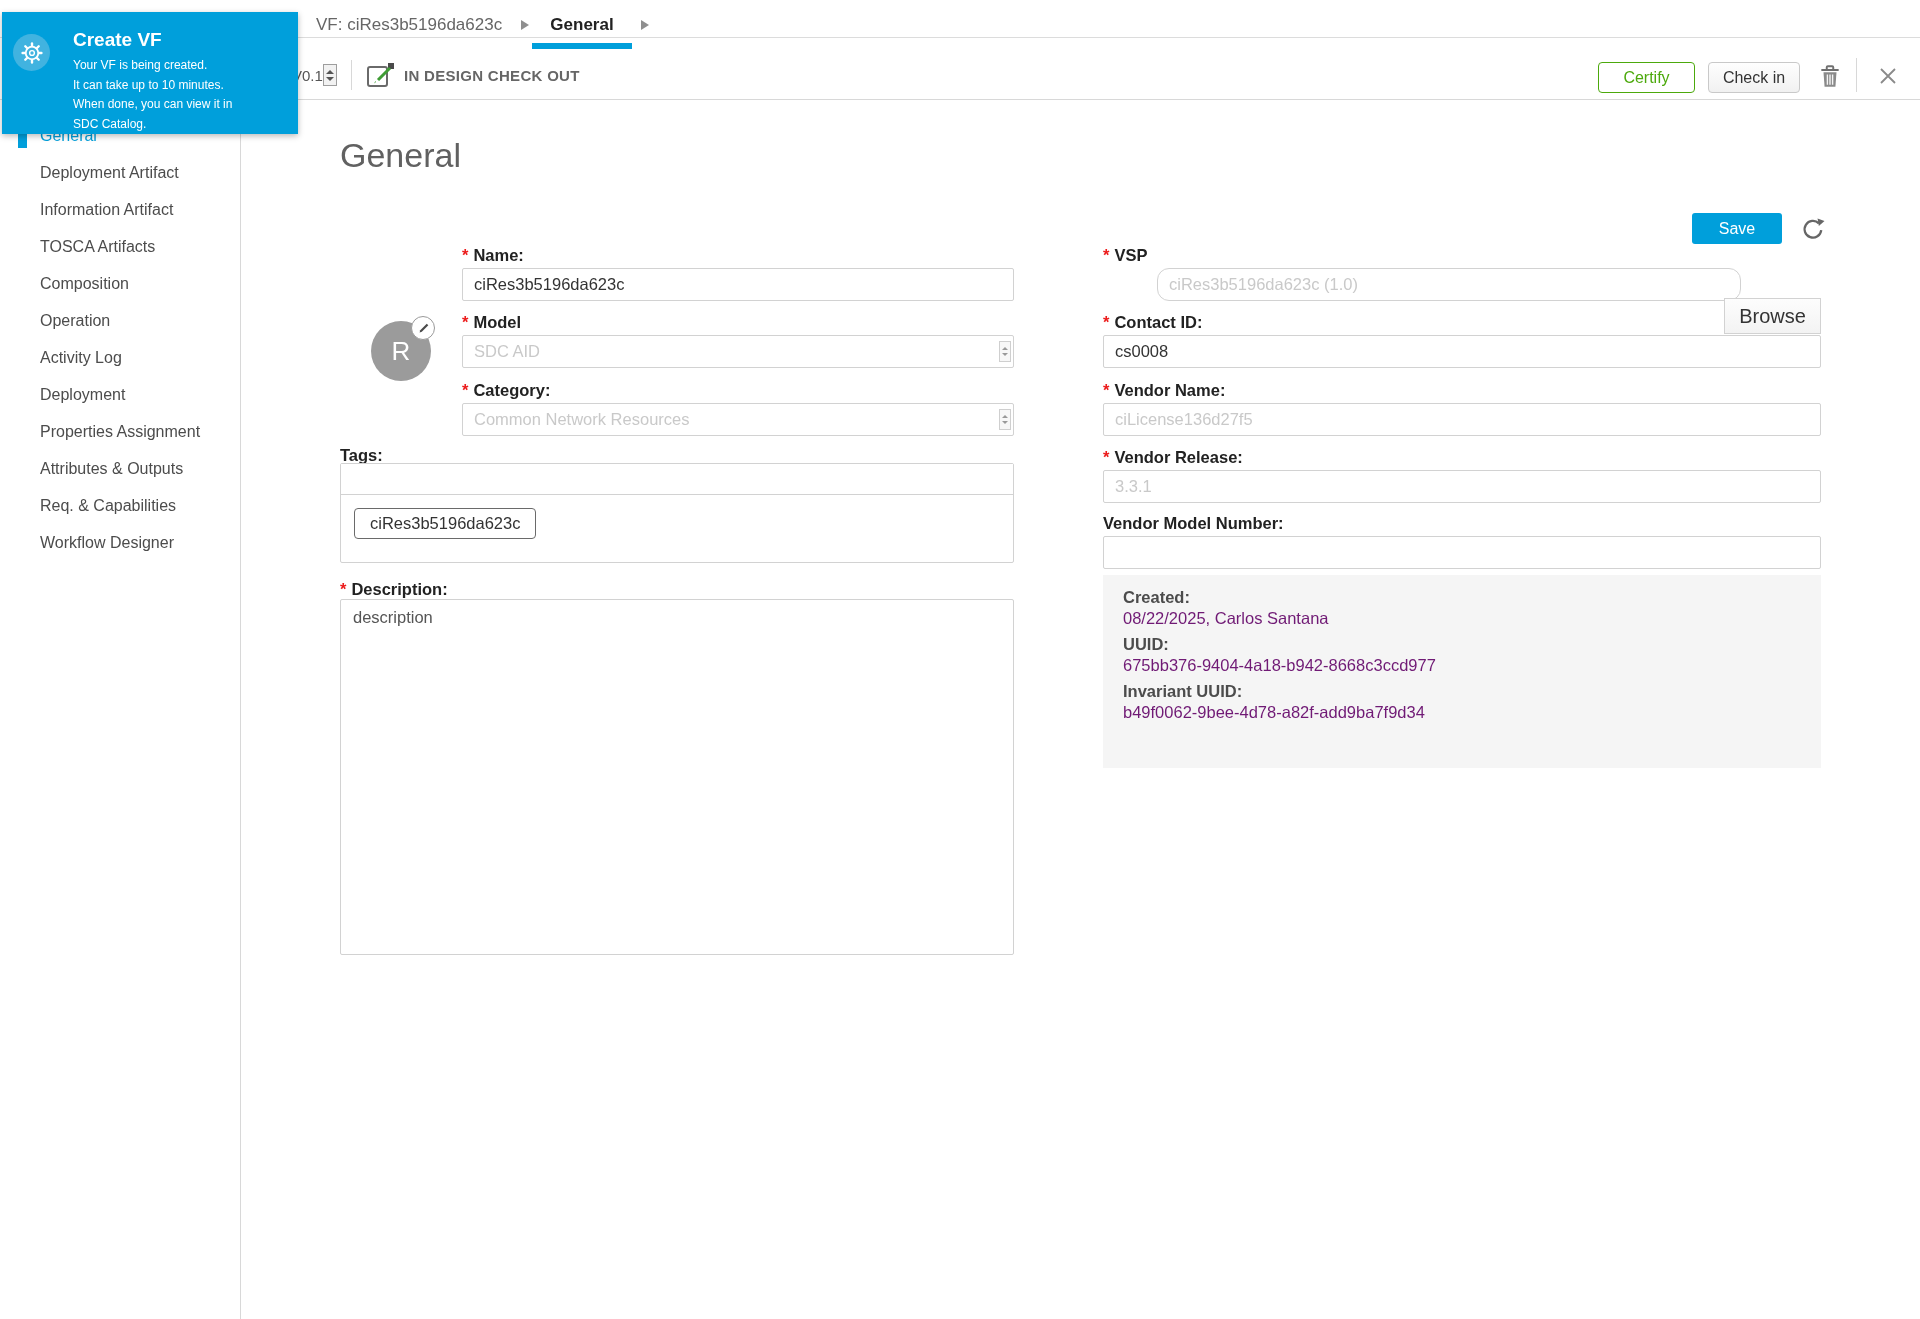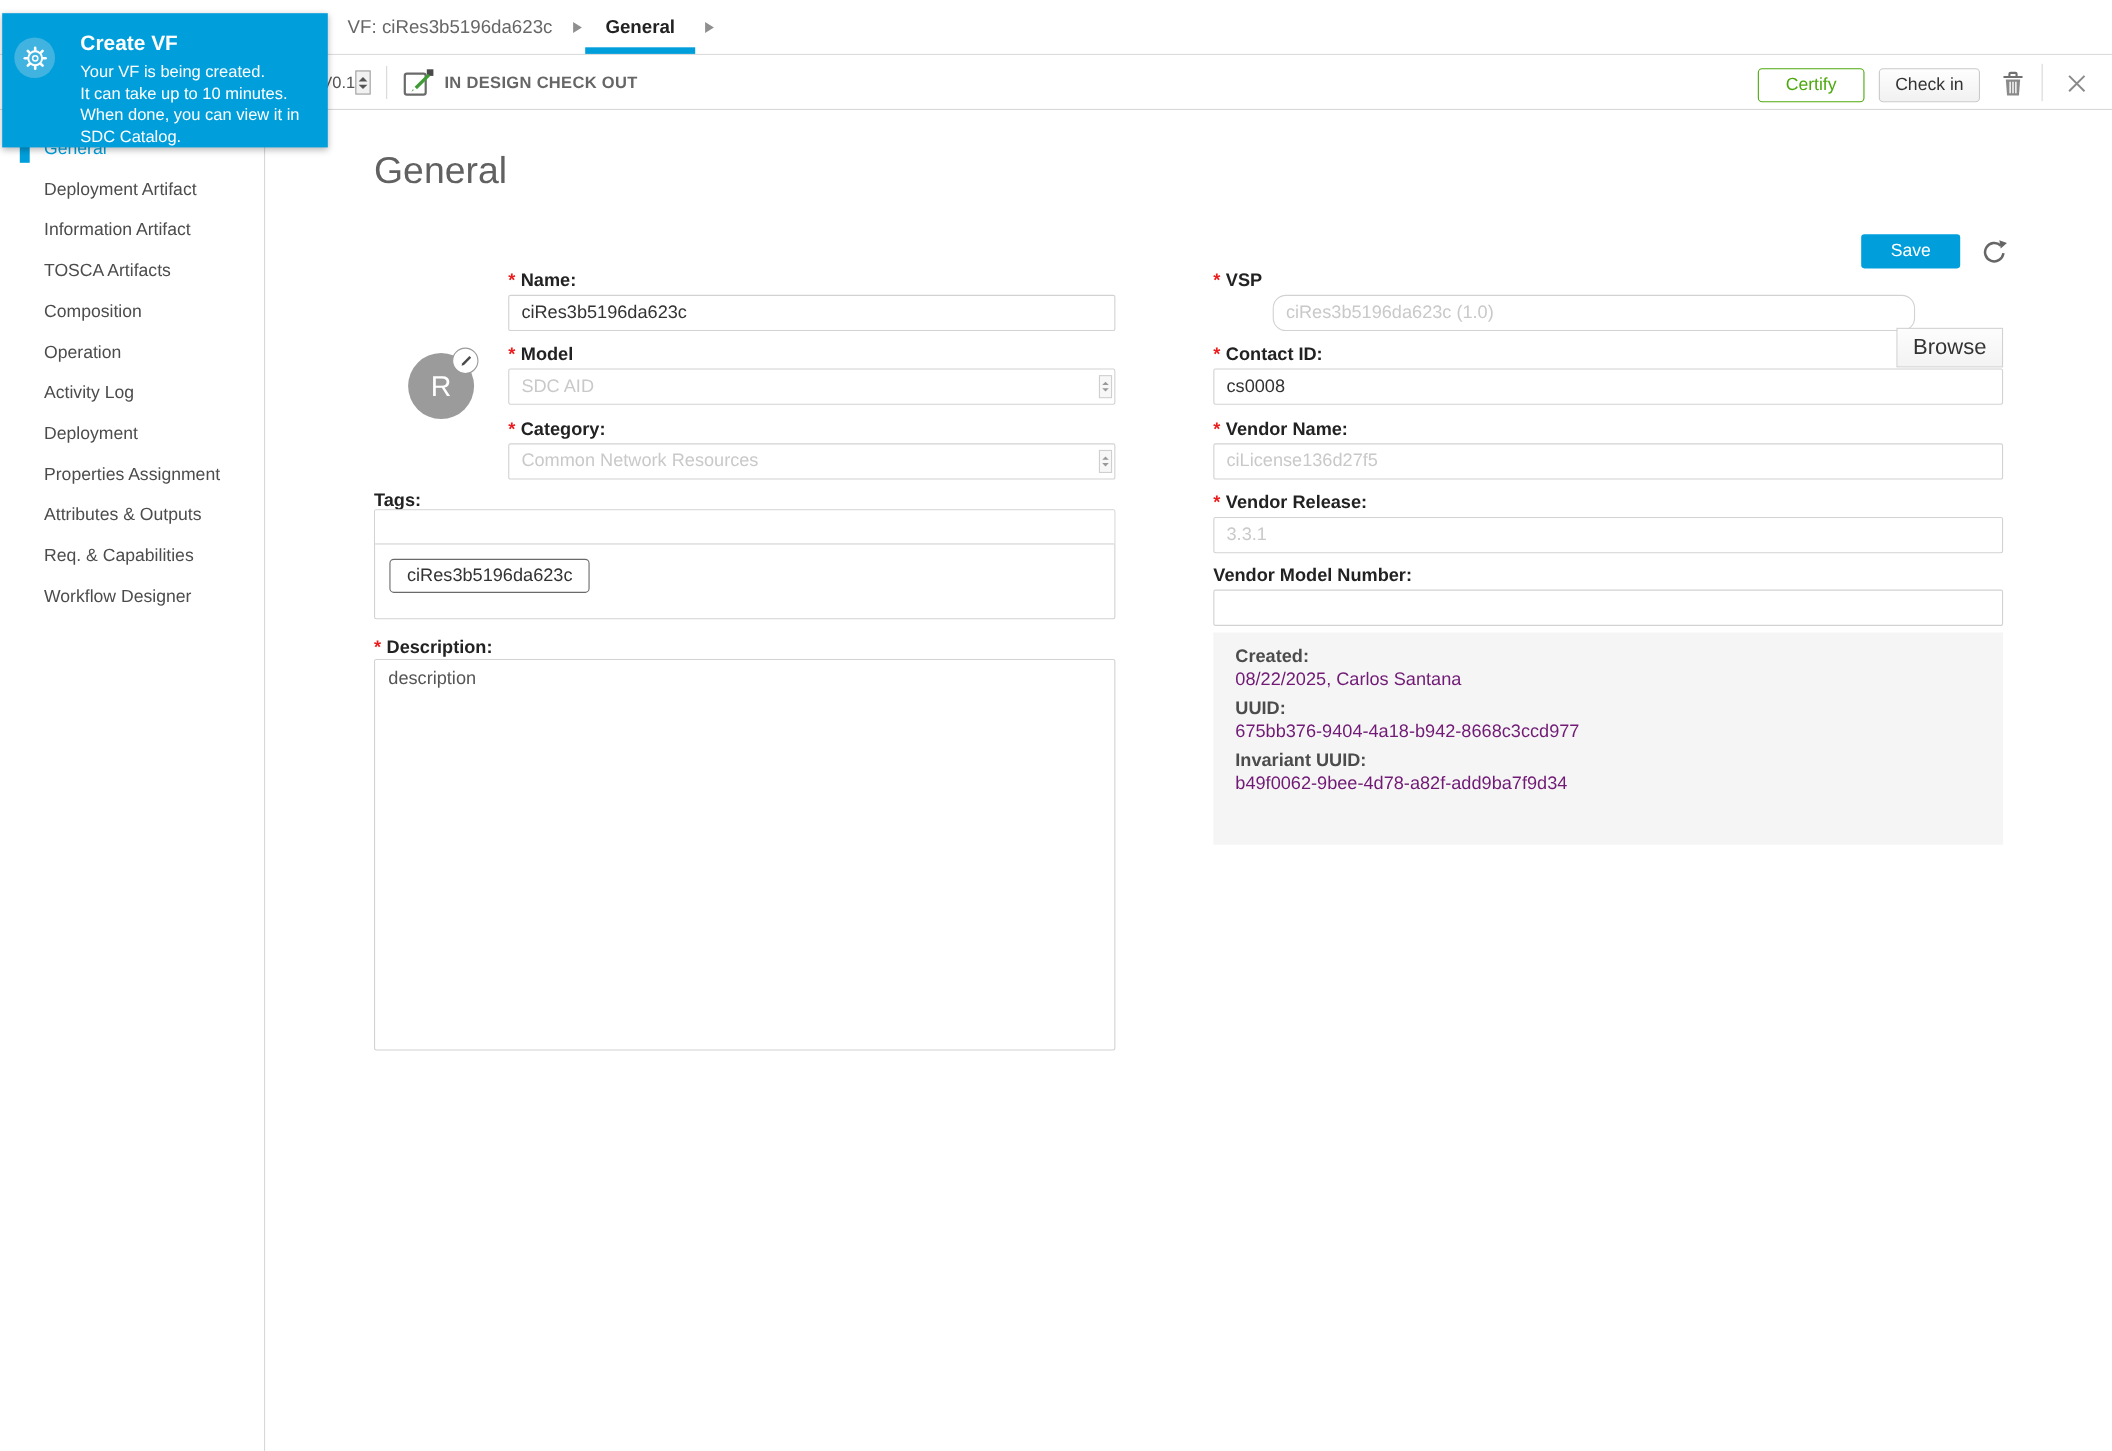--- a/index.html
+++ b/index.html
@@ -3,21 +3,21 @@
 <meta charset="utf-8">
 <style>
   * { box-sizing: border-box; }
   body { margin: 0; background: #fff; }
   .page {
     position: relative; width: 1920px; height: 1319px;
     font-family: "Liberation Sans", sans-serif; background: #fff; overflow: hidden;
   }
 
   
-  .tabs-row { position: absolute; left: 0; top: 0; width: 1920px; height: 50px;
+  .tabs-row { position: absolute; left: 0; top: 0; width: 1920px; height: 38px;
               background: #fff; border-bottom: 1px solid #dcdcdc; }
   .crumb-vf { position: absolute; left: 316px; top: 0; height: 50px; display: flex;
               align-items: center; font-size: 17px; color: #666; cursor: pointer; }
   .crumb-arrow { position: absolute; top: 20px; width: 0; height: 0;
                  border-left: 8px solid #8f8f8f; border-top: 5px solid transparent;
                  border-bottom: 5px solid transparent; }
   .tab-general { position: absolute; left: 532px; top: 0; width: 100px; height: 50px;
                  display: flex; align-items: center; justify-content: center;
                  font-size: 17px; font-weight: bold; color: #222; cursor: pointer; }
   .tab-underline { position: absolute; left: 532px; top: 43px; width: 100px; height: 6px; }
@@ -62,21 +62,21 @@
                width: 9px; height: 25px; background: #009fdb; }
   .side-list { padding-top: 17px; }
 
   
   .toast { position: absolute; left: 2px; top: 12px; width: 296px; height: 122px;
            color: #fff; z-index: 10; box-shadow: 0 2px 6px rgba(0,0,0,.28); text-decoration: underline; }
   .toast-gear { position: absolute; left: 11px; top: 22px; width: 37px; height: 37px;
                 border-radius: 50%; background: #41b3e0; display: flex;
                 align-items: center; justify-content: center; }
   .toast-title { position: absolute; left: 71px; top: 17px; font-size: 19px; font-weight: bold; }
-  .toast-body { position: absolute; left: 71px; top: 44px; font-size: 15px; line-height: 19.5px; }
+  .toast-body { position: absolute; left: 71px; top: 44px; font-size: 12px; line-height: 19.5px; }
 
   
   .page-title { position: absolute; left: 340px; top: 136px; font-size: 34px;
                 font-weight: 300; color: #616161; }
   .save-btn { position: absolute; left: 1692px; top: 213px; width: 90px; height: 31px;
               border: none; border-radius: 3px; color: #fff; font-size: 16px;
               font-family: inherit; cursor: pointer; }
   .refresh-btn { position: absolute; left: 1800px; top: 216px; width: 26px; height: 26px; cursor: pointer; }
 
   .f-label { position: absolute; font-size: 16.5px; font-weight: bold; color: #222;

